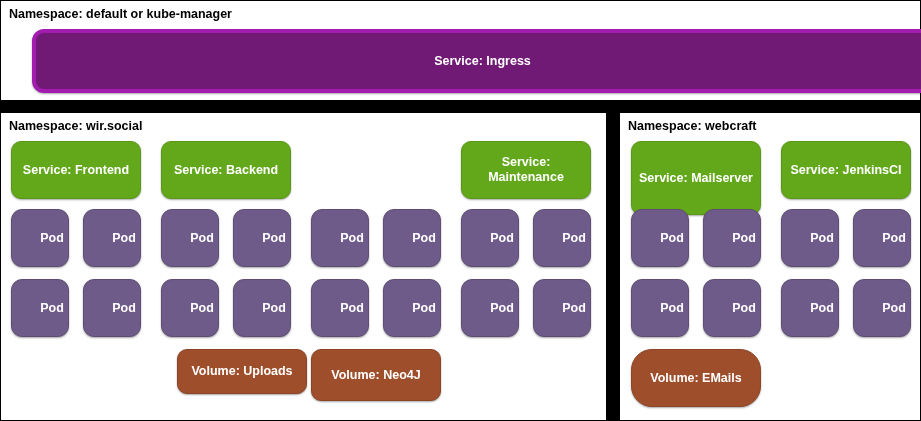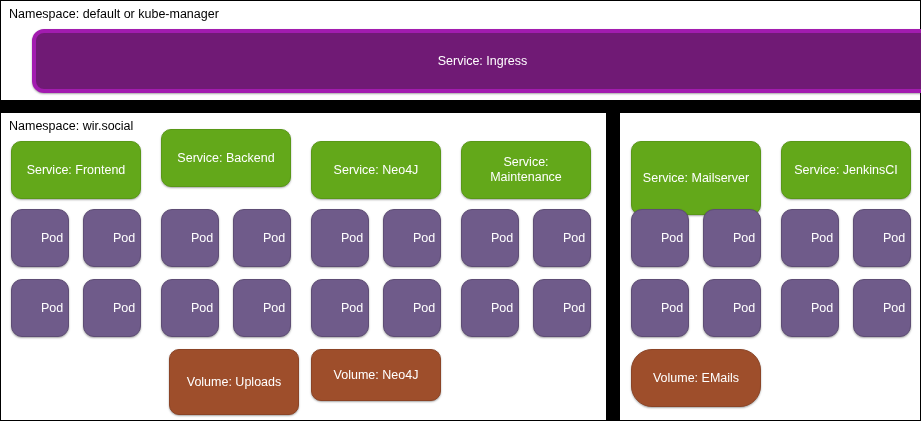--- a/index.html
+++ b/index.html
@@ -21,20 +21,21 @@
     background: #000000;
     box-sizing: border-box;
   }
 
   
   .panel {
     position: absolute;
     background: #ffffff;
     box-sizing: border-box;
     border: 1px solid #000000;
+    font-weight: bold;
   }
   #panel-ingress {
     left: 0px;
     top: 0px;
     width: 921px;
     height: 101px;
   }
   #panel-wir {
     left: 0px;
     top: 112px;
@@ -117,42 +118,42 @@
 
   <div class="panel" id="panel-wir">
     <div class="ns-label">Namespace: wir.social</div>
 
     <div class="node service" style="left:10px; top:28px; width:130px; height:58px;">Service: Frontend</div>
     <div class="node pod" style="left:10px; top:96px; width:58px; height:58px;">Pod</div>
     <div class="node pod" style="left:82px; top:96px; width:58px; height:58px;">Pod</div>
     <div class="node pod" style="left:10px; top:166px; width:58px; height:58px;">Pod</div>
     <div class="node pod" style="left:82px; top:166px; width:58px; height:58px;">Pod</div>
 
-    <div class="node service" style="left:160px; top:16px; width:130px; height:58px;">Service: Backend</div>
+    <div class="node service" style="left:160px; top:28px; width:130px; height:58px;">Service: Backend</div>
     <div class="node pod" style="left:160px; top:96px; width:58px; height:58px;">Pod</div>
     <div class="node pod" style="left:232px; top:96px; width:58px; height:58px;">Pod</div>
     <div class="node pod" style="left:160px; top:166px; width:58px; height:58px;">Pod</div>
     <div class="node pod" style="left:232px; top:166px; width:58px; height:58px;">Pod</div>
-    <div class="node volume" style="left:168px; top:236px; width:130px; height:66px;">Volume: Uploads</div>
+    <div class="node volume" style="left:176px; top:236px; width:130px; height:45px;">Volume: Uploads</div>
 
-    <div class="node service" style="left:310px; top:28px; width:130px; height:58px;">Service: Neo4J</div>
     <div class="node pod" style="left:310px; top:96px; width:58px; height:58px;">Pod</div>
     <div class="node pod" style="left:382px; top:96px; width:58px; height:58px;">Pod</div>
     <div class="node pod" style="left:310px; top:166px; width:58px; height:58px;">Pod</div>
     <div class="node pod" style="left:382px; top:166px; width:58px; height:58px;">Pod</div>
     <div class="node volume" style="left:310px; top:236px; width:130px; height:52px;">Volume: Neo4J</div>
 
     <div class="node service" style="left:460px; top:28px; width:130px; height:58px;">Service: Maintenance</div>
     <div class="node pod" style="left:460px; top:96px; width:58px; height:58px;">Pod</div>
     <div class="node pod" style="left:532px; top:96px; width:58px; height:58px;">Pod</div>
     <div class="node pod" style="left:460px; top:166px; width:58px; height:58px;">Pod</div>
     <div class="node pod" style="left:532px; top:166px; width:58px; height:58px;">Pod</div>
   </div>
 
   <div class="panel" id="panel-webcraft">
+    <div class="ns-label">Namespace: webcraft</div>
 
     <div class="node service" style="left:11px; top:28px; width:130px; height:74px;">Service: Mailserver</div>
     <div class="node pod" style="left:11px; top:96px; width:58px; height:58px;">Pod</div>
     <div class="node pod" style="left:83px; top:96px; width:58px; height:58px;">Pod</div>
     <div class="node pod" style="left:11px; top:166px; width:58px; height:58px;">Pod</div>
     <div class="node pod" style="left:83px; top:166px; width:58px; height:58px;">Pod</div>
     <div class="node volume" style="left:11px; top:236px; width:130px; height:58px;border-radius:21px;">Volume: EMails</div>
 
     <div class="node service" style="left:161px; top:28px; width:130px; height:58px;">Service: JenkinsCI</div>
     <div class="node pod" style="left:161px; top:96px; width:58px; height:58px;">Pod</div>

